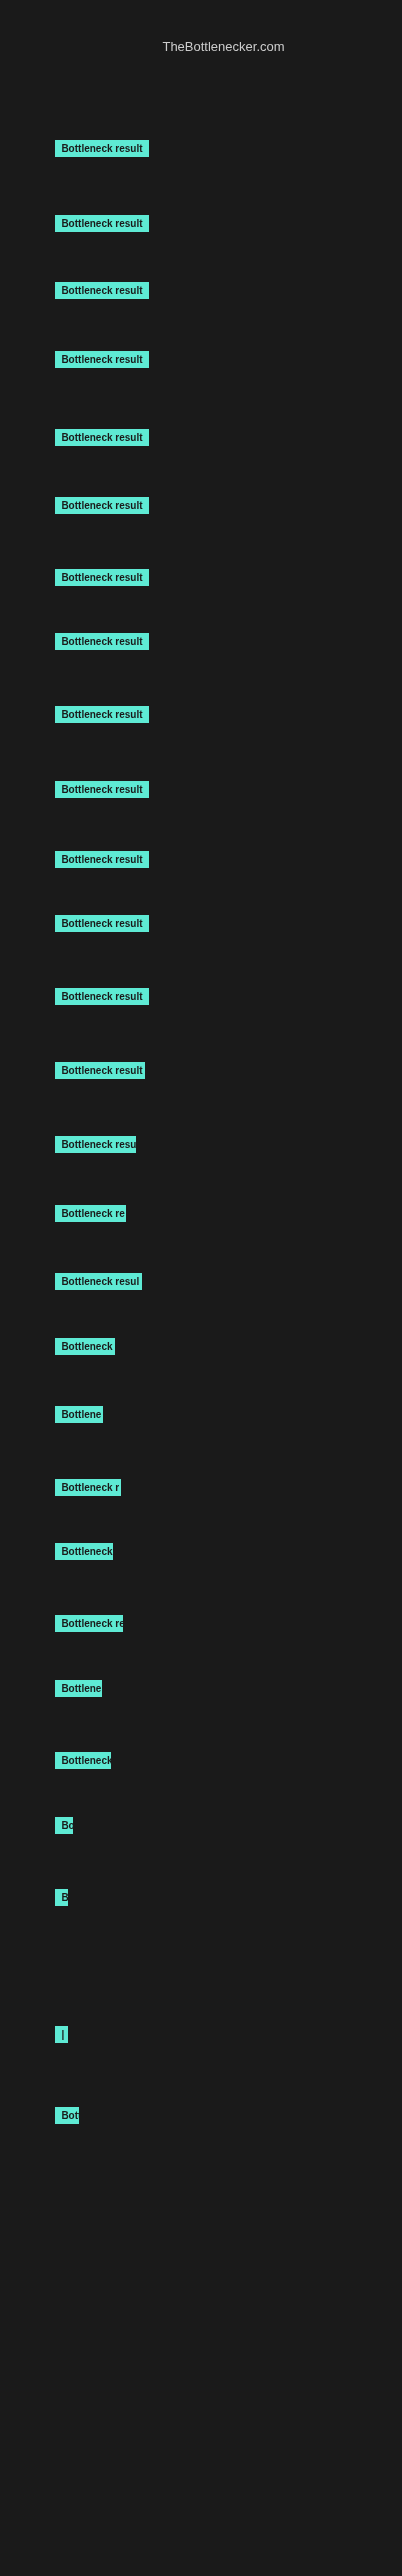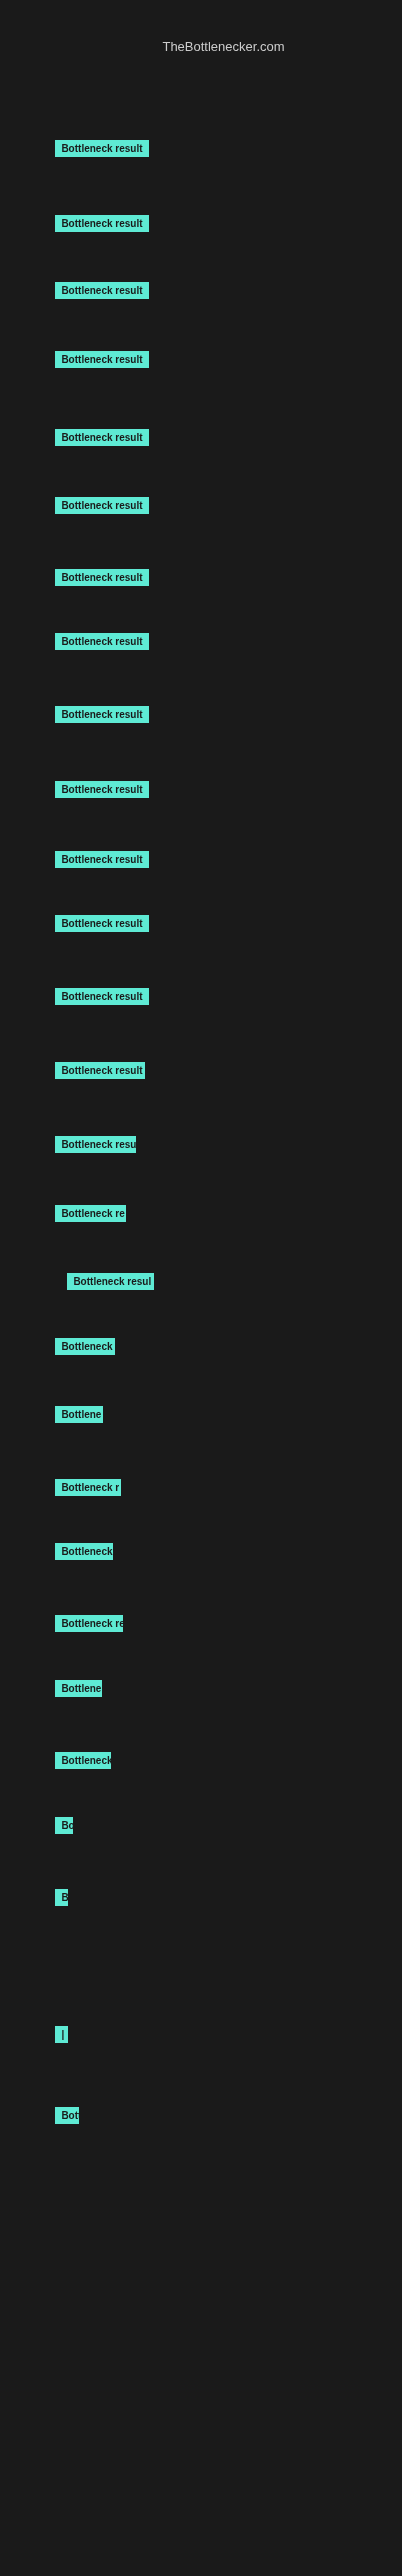--- a/index.html
+++ b/index.html
@@ -55,21 +55,21 @@
     <div class="bottleneck-item" style="top: 475px; left: 0px;"><span class="bottleneck-label" style="max-width: 113px;">Bottleneck result</span></div>
     <div class="bottleneck-item" style="top: 539px; left: 0px;"><span class="bottleneck-label" style="max-width: 113px;">Bottleneck result</span></div>
     <div class="bottleneck-item" style="top: 612px; left: 0px;"><span class="bottleneck-label" style="max-width: 113px;">Bottleneck result</span></div>
     <div class="bottleneck-item" style="top: 687px; left: 0px;"><span class="bottleneck-label" style="max-width: 113px;">Bottleneck result</span></div>
     <div class="bottleneck-item" style="top: 757px; left: 0px;"><span class="bottleneck-label" style="max-width: 105px;">Bottleneck result</span></div>
     <div class="bottleneck-item" style="top: 821px; left: 0px;"><span class="bottleneck-label" style="max-width: 101px;">Bottleneck result</span></div>
     <div class="bottleneck-item" style="top: 894px; left: 0px;"><span class="bottleneck-label" style="max-width: 95px;">Bottleneck result</span></div>
     <div class="bottleneck-item" style="top: 968px; left: 0px;"><span class="bottleneck-label" style="max-width: 90px;">Bottleneck result</span></div>
     <div class="bottleneck-item" style="top: 1042px; left: 0px;"><span class="bottleneck-label" style="max-width: 81px;">Bottleneck result</span></div>
     <div class="bottleneck-item" style="top: 1111px; left: 0px;"><span class="bottleneck-label" style="max-width: 71px;">Bottleneck re</span></div>
-    <div class="bottleneck-item" style="top: 1179px; left: 12px;"><span class="bottleneck-label" style="max-width: 87px;">Bottleneck resul</span></div>
+    <div class="bottleneck-item" style="top: 1179px; left: 0px;"><span class="bottleneck-label" style="max-width: 87px;">Bottleneck resul</span></div>
     <div class="bottleneck-item" style="top: 1244px; left: 0px;"><span class="bottleneck-label" style="max-width: 60px;">Bottleneck</span></div>
     <div class="bottleneck-item" style="top: 1312px; left: 0px;"><span class="bottleneck-label" style="max-width: 48px;">Bottlene</span></div>
     <div class="bottleneck-item" style="top: 1385px; left: 0px;"><span class="bottleneck-label" style="max-width: 66px;">Bottleneck r</span></div>
     <div class="bottleneck-item" style="top: 1449px; left: 0px;"><span class="bottleneck-label" style="max-width: 58px;">Bottleneck</span></div>
     <div class="bottleneck-item" style="top: 1521px; left: 0px;"><span class="bottleneck-label" style="max-width: 68px;">Bottleneck re</span></div>
     <div class="bottleneck-item" style="top: 1586px; left: 0px;"><span class="bottleneck-label" style="max-width: 47px;">Bottlene</span></div>
     <div class="bottleneck-item" style="top: 1658px; left: 0px;"><span class="bottleneck-label" style="max-width: 56px;">Bottleneck</span></div>
     <div class="bottleneck-item" style="top: 1723px; left: 0px;"><span class="bottleneck-label" style="max-width: 17.7px;">Bo</span></div>
     <div class="bottleneck-item" style="top: 1795px; left: 0px;"><span class="bottleneck-label" style="max-width: 9.7px;">B</span></div>
     <div class="bottleneck-item" style="top: 1932px; left: 0px;"><span class="bottleneck-label" style="max-width: 6.4px;">|</span></div>

